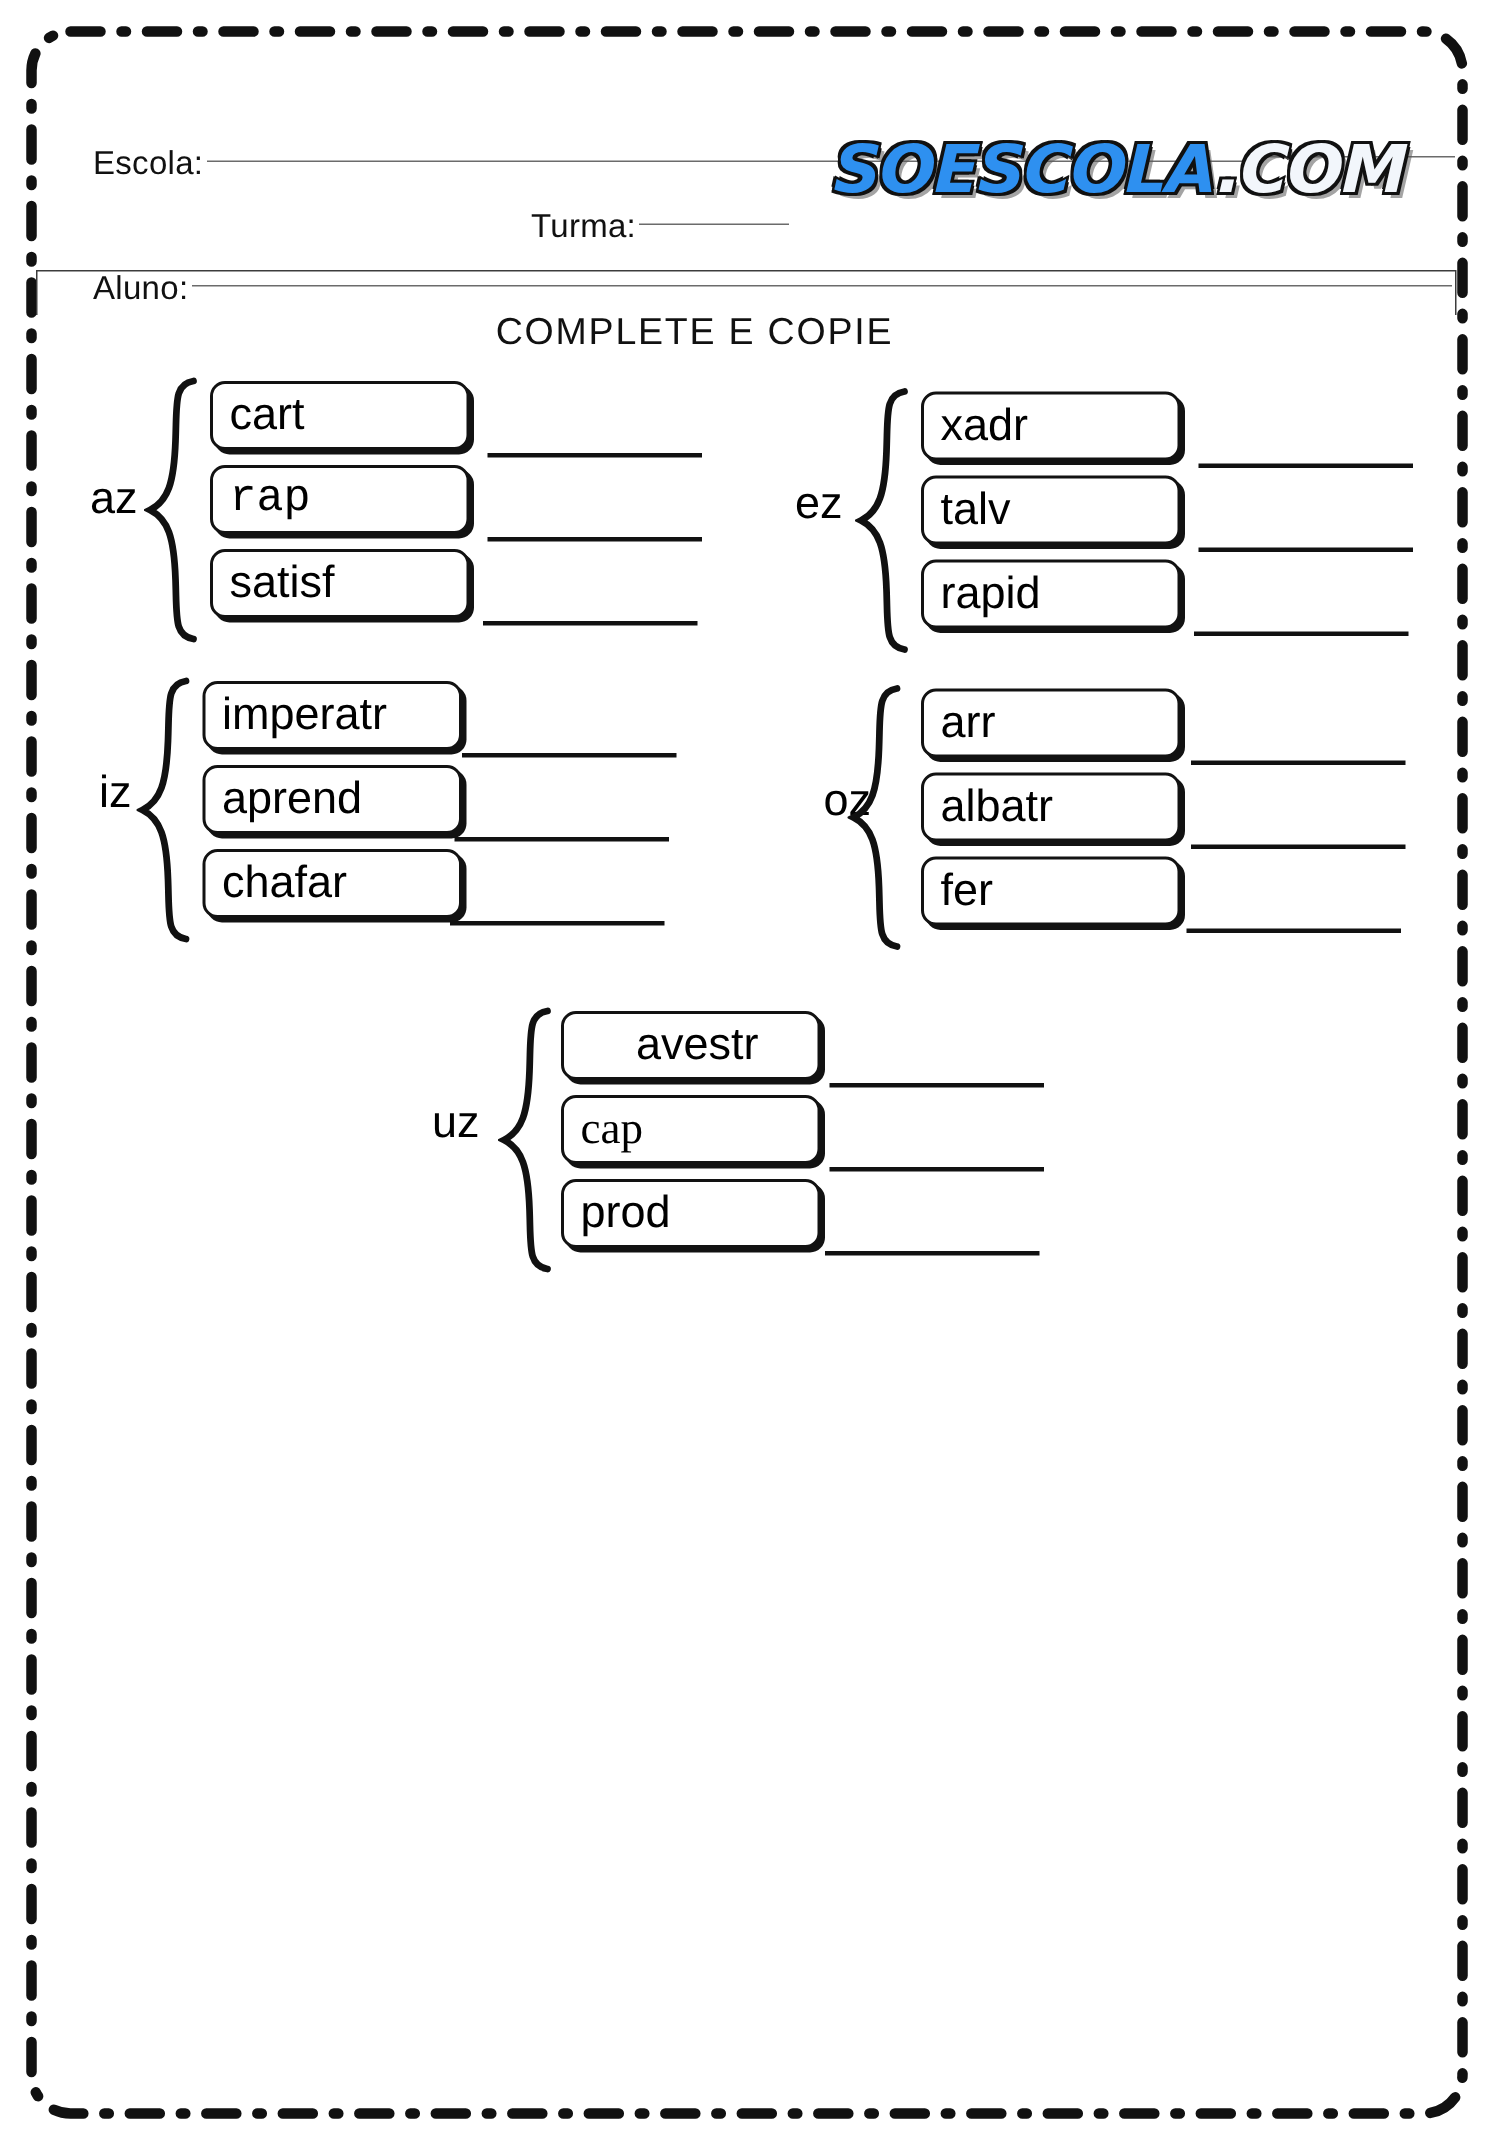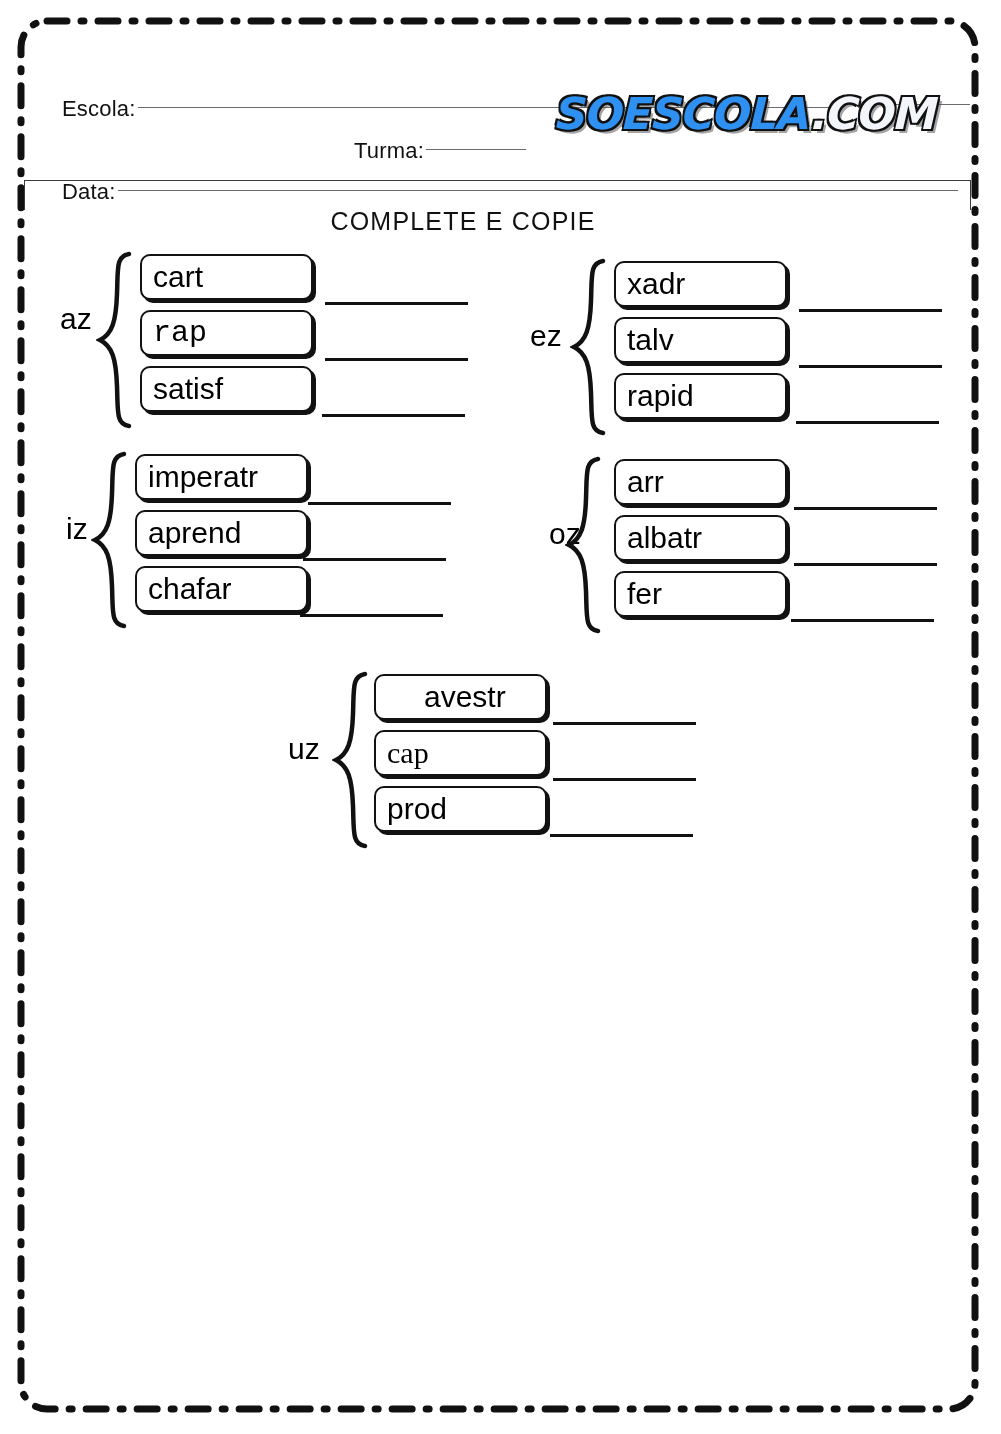--- a/index.html
+++ b/index.html
@@ -204,39 +204,39 @@
       <span class="field-rule b"></span>
     </div>
 
 
     <div class="field-row" id="row-turma">
       <span class="field-label">Turma:</span>
       <span class="field-rule"></span>
     </div>
 
     <div class="field-row" id="row-aluno">
-      <span class="field-label">Data:</span>
+      <span class="field-label">Aluno:</span>
       <span class="field-rule"></span>
     </div>
 
     <div class="header-box-line"></div>
     <div class="header-box-tick"></div>
     <div class="header-box-tick right"></div>
   </div>
 
   <div class="logo">
     <span class="part-a">SOESCOLA</span><span class="part-b">.COM</span>
   </div>
 
   <div class="ws-title">
     <span>COMPLETE E COPIE</span>
   </div>
 
   <div class="group" id="group-az" style="left:60px; top:250px;">
-    <div class="group-suffix" style="left:0px; top:54px;">az</div>
+    <div class="group-suffix" style="left:0px; top:68px;">az</div>
     <svg class="brace" style="left:36px; top:0px;" width="38" height="180" viewBox="0 0 38 180">
       <path d="M33 4 C20 6 22 18 21 44 C20 72 16 84 4 90 C16 96 20 108 21 136 C22 162 20 174 33 176" fill="none" stroke="#111111" stroke-width="4.5" stroke-linecap="round"></path>
     </svg>
     <div class="rows" style="left:67px; top:4px;">
 
       <div class="row">
         <div class="stem-box" style="width:173px;">
           <span class="stem-text">cart</span>
         </div>
         <div class="answer-line" style="left:198px; top:48px; width:143px;"></div>

